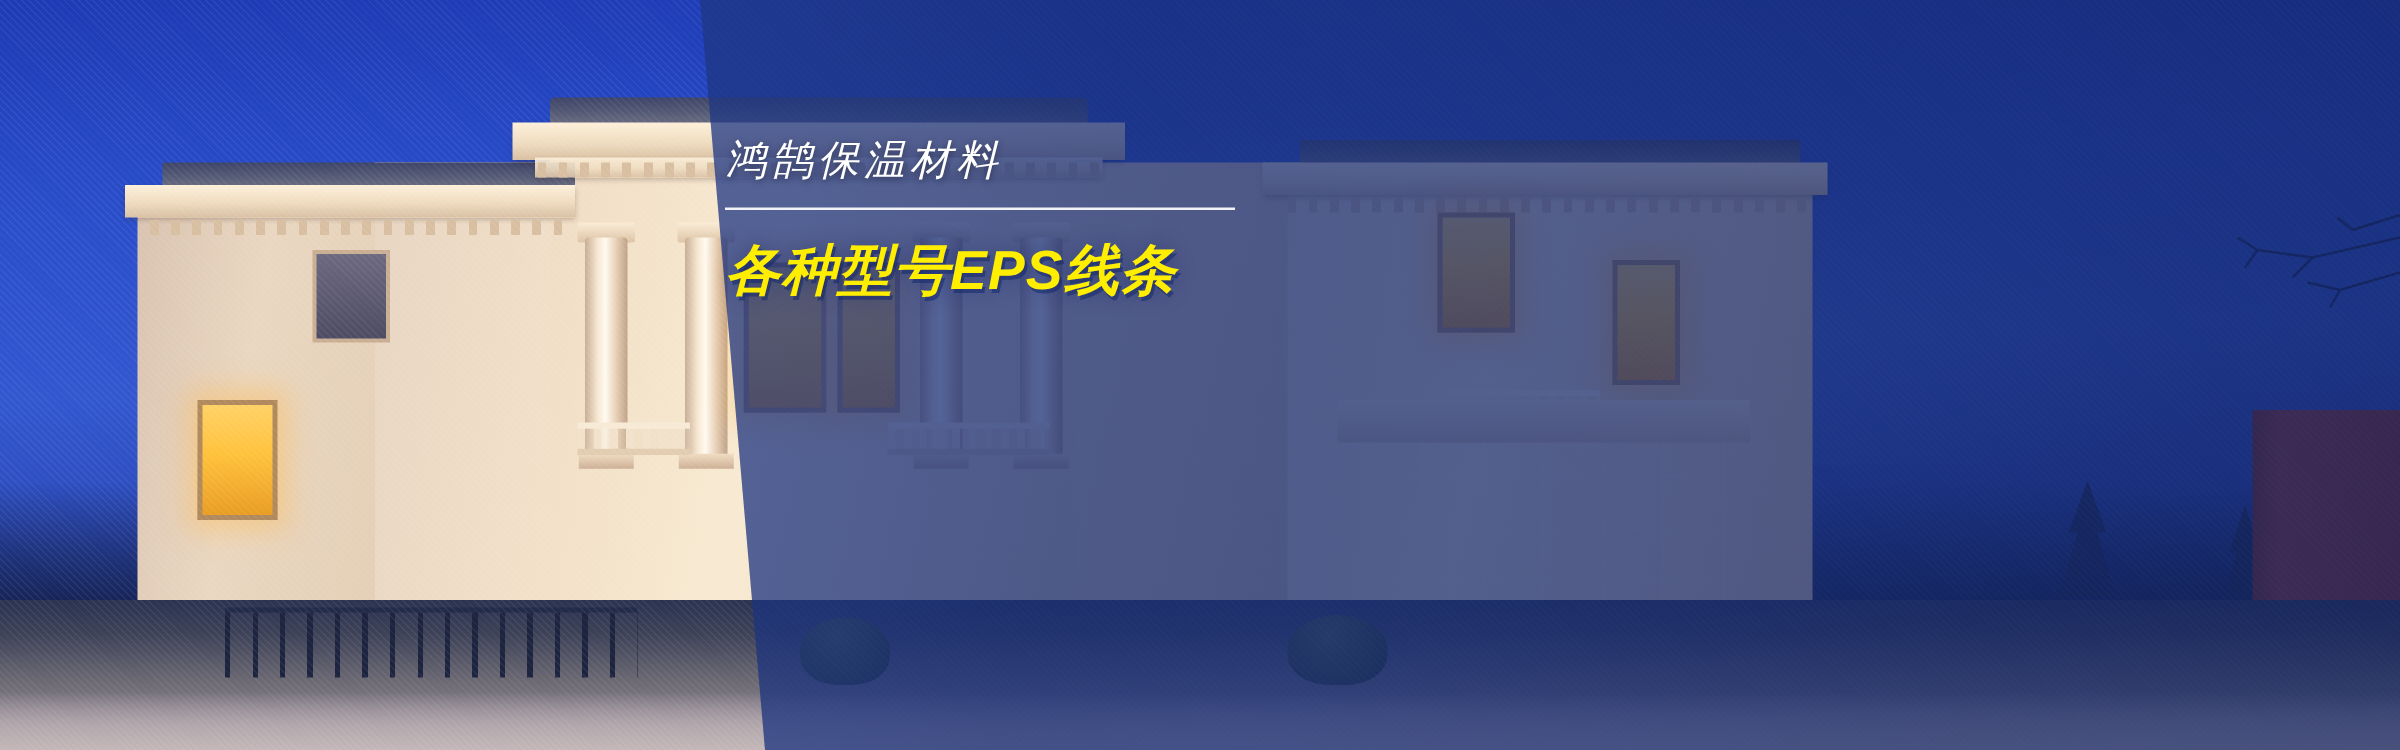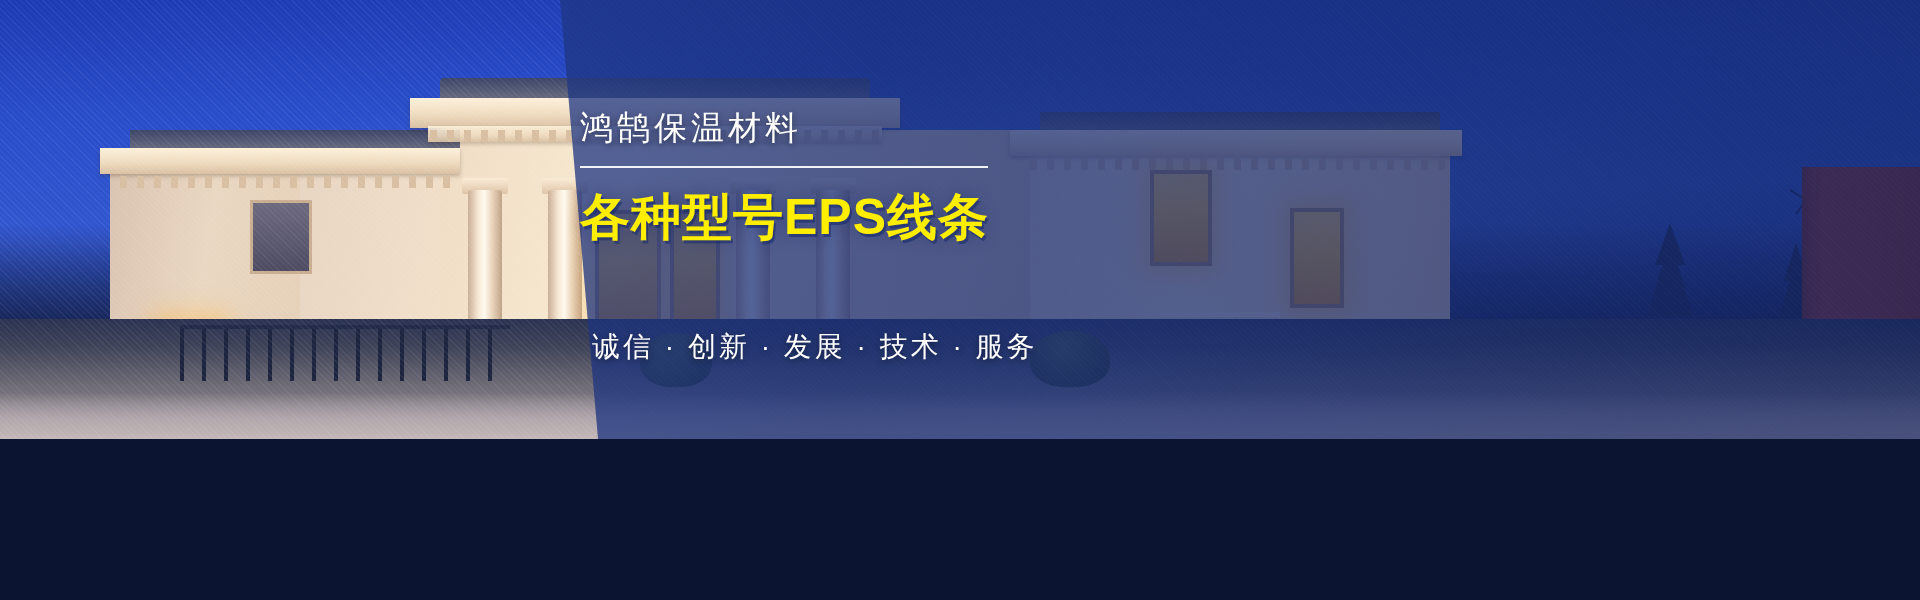--- a/index.html
+++ b/index.html
@@ -1,19 +1,19 @@
 <!DOCTYPE html>
 <html><head>
 <meta charset="utf-8">
 <style>
   * { margin:0; padding:0; box-sizing:border-box; }
   html,body { width:1920px; height:600px; overflow:hidden; background:#0b1430; }
   body { font-family:"Liberation Sans","DejaVu Sans",sans-serif; }
 
-  .banner { position:relative; width:1920px; height:439px; overflow:hidden; }
+  .banner { position:relative; width:1920px; height:600px; overflow:hidden;font-style:italic; }
 
   
   .photo { position:absolute; inset:0;
     background:
       linear-gradient(178deg,#1d3bb4 0%,#2a4ecb 26%,#3257cf 48%,#2a47b4 70%,#1b2f78 88%,#10203f 100%);
   }
   .sky-glow { position:absolute; left:0; top:0; width:100%; height:62%;
     background:radial-gradient(ellipse 60% 70% at 50% 75%, rgba(120,160,255,.30), rgba(40,80,200,0) 70%); }
 
   
@@ -123,21 +123,21 @@
   
   .copy { position:absolute; left:580px; top:0; width:520px; height:600px; }
 
   .brand { position:absolute; left:0; top:106px; font-size:33px; color:#ffffff;
     letter-spacing:4px; font-weight:400; text-shadow:0 2px 6px rgba(0,0,0,.40); }
 
   .rule { position:absolute; left:0; top:166px; width:408px; height:2px;
     background:rgba(255,255,255,.92); }
 
   .headline { position:absolute; left:0; top:186px; width:520px; }
-  .hl-line { display:block; font-size:50px; font-weight:bold; color:#ffee00;
+  .hl-line { display:block; font-size:44px; font-weight:bold; color:#ffee00;
     letter-spacing:1px; line-height:62px; white-space:nowrap;
     text-shadow:2px 3px 0 rgba(20,40,110,.55), 0 0 16px rgba(0,20,90,.35); }
 
   .tagline { position:absolute; left:12px; top:328px; font-size:28px; color:#ffffff;
     letter-spacing:3px; white-space:nowrap; text-shadow:0 2px 6px rgba(0,0,0,.45); }
 </style>
 </head>
 <body>
 
 <div class="banner">
@@ -229,16 +229,15 @@
 
   <div class="overlay-panel"></div>
   <div class="overlay-soft"></div>
 
   <div class="copy">
     <div class="brand">鸿鹄保温材料</div>
     <div class="rule"></div>
     <div class="headline">
       <span class="hl-line">各种型号EPS线条</span>
     </div>
-    <div class="tagline">诚信 · 创新 · 发展 · 技术 · 服务</div>
   </div>
 
 </div>
 
 </body></html>

